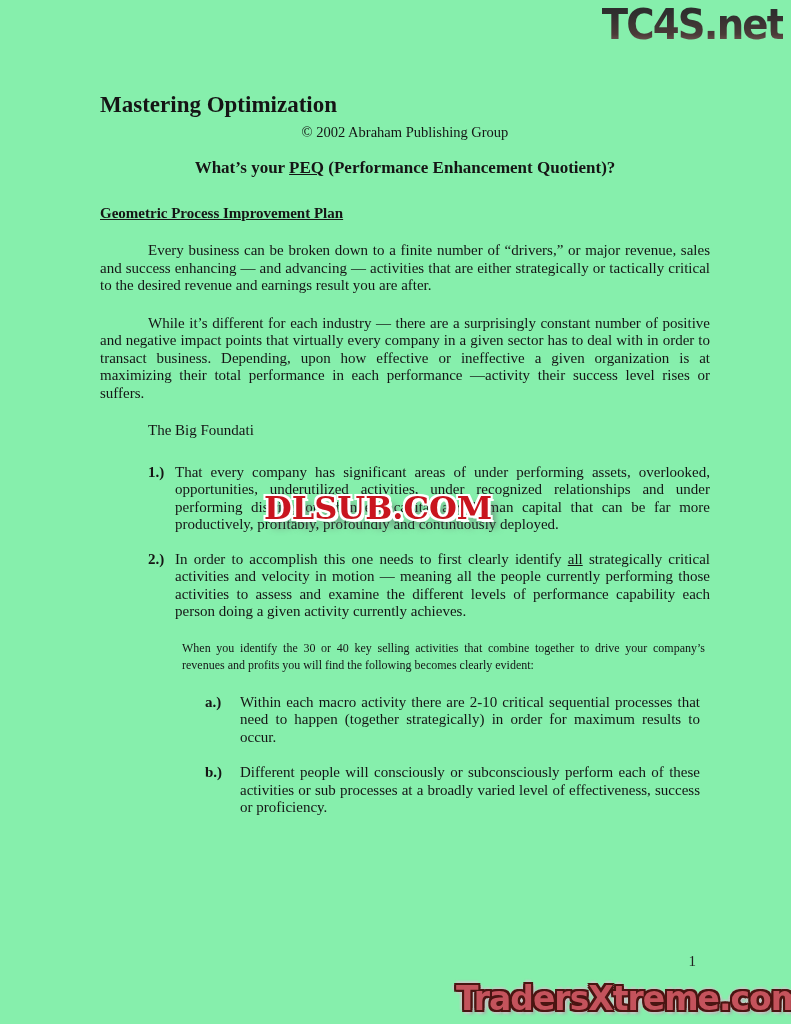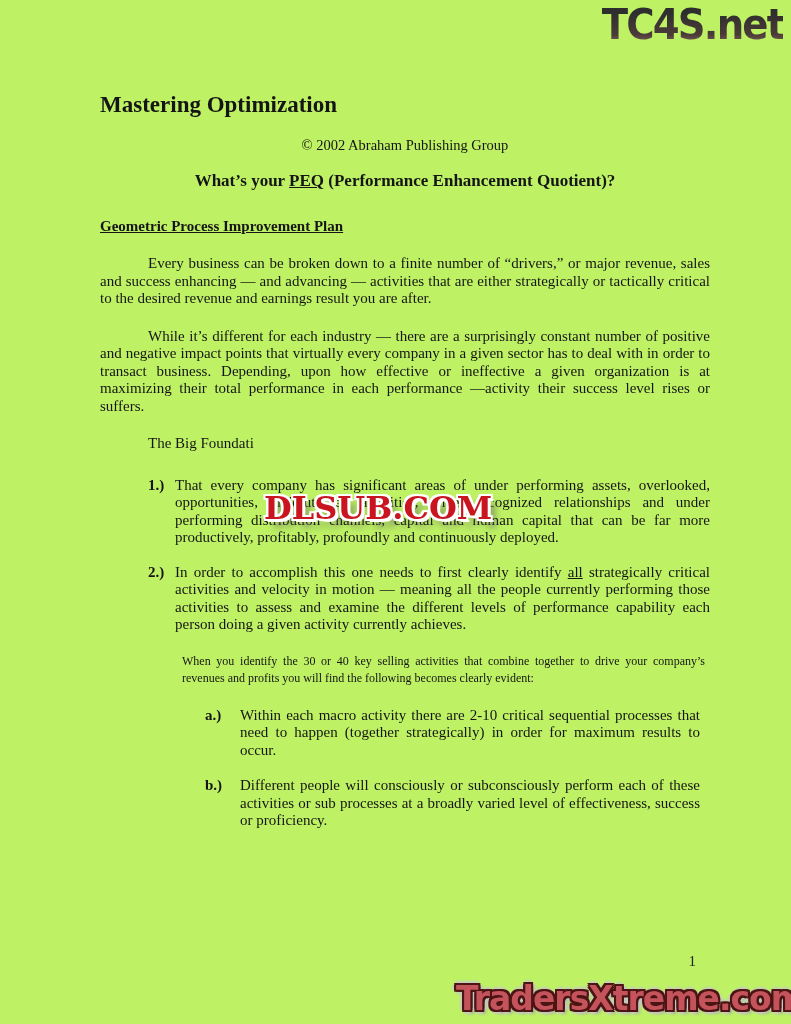--- a/index.html
+++ b/index.html
@@ -1,19 +1,19 @@
 <!DOCTYPE html>
 <html><head>
 <meta charset="utf-8">
 <style>
   html,body{margin:0;padding:0;background:#ffffff;}
   .page{
     position:relative;
     width:791px;height:1024px;
-    background:#bef264;
+    background:#86efac;
     font-family:"Liberation Serif","DejaVu Serif",serif;
     color:#151515;
     overflow:hidden;
   }
   
   .tc4s{
     position:absolute;top:0px;right:8px;
     font-family:"DejaVu Sans","Liberation Sans",sans-serif;
     font-weight:bold;font-size:42px;letter-spacing:-2px;
     transform:scaleX(0.92);transform-origin:right top;
@@ -21,21 +21,21 @@
     -webkit-background-clip:text;background-clip:text;
     -webkit-text-fill-color:transparent;
     white-space:nowrap;
   }
   
   .content{padding:0 81px 0 100px;}
   .doc-title{
     margin:92px 0 0;
     font-size:23px;font-weight:bold;
   }
-  .copyright{margin-top:19px;text-align:center;font-size:14.5px;}
+  .copyright{margin-top:6px;text-align:center;font-size:14.5px;}
   .subtitle{
     margin-top:17px;text-align:center;
     font-size:17px;font-weight:bold;
   }
   .subtitle .u{text-decoration:underline;}
   .section-heading{
     margin-top:27px;font-size:15px;font-weight:bold;
     text-decoration:underline;
   }
   p.body-par{

